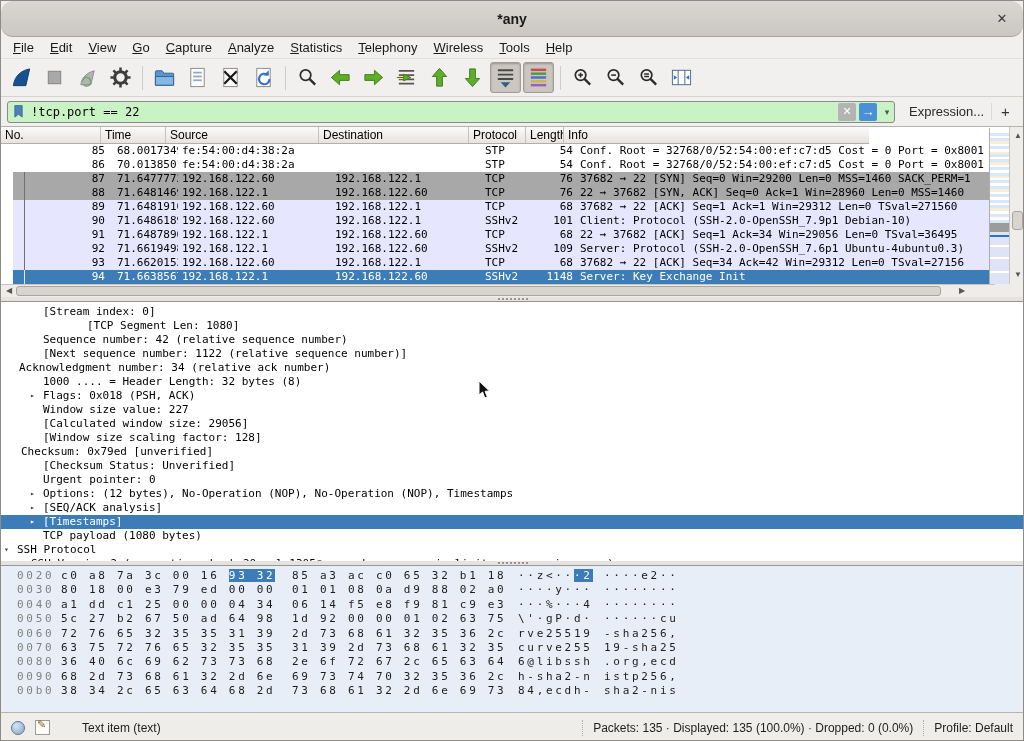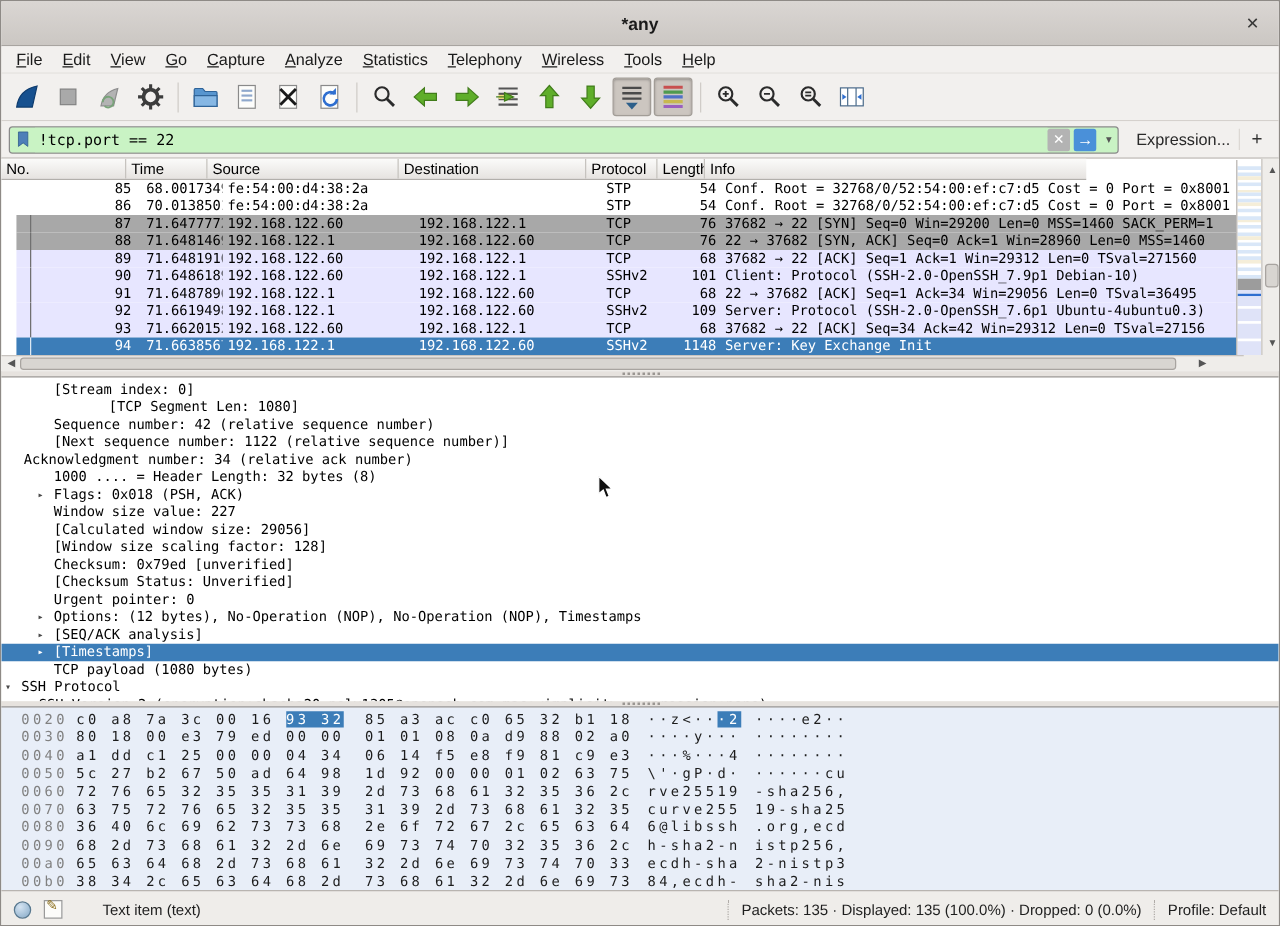--- a/index.html
+++ b/index.html
@@ -2,21 +2,21 @@
 <html><head>
 <meta charset="utf-8">
 <style>
   * { margin:0; padding:0; box-sizing:border-box; }
   html,body { width:1024px; height:741px; overflow:hidden; font-family:"Liberation Sans","DejaVu Sans",sans-serif; }
   #window { position:relative; width:1024px; height:741px; background:#f2f0ee; border:1px solid #8e8a86; overflow:hidden; }
 
   
   .titlebar { position:absolute; left:0; top:0; width:100%; height:36px;
     background:linear-gradient(#dad6d3,#cbc7c3); border-bottom:1px solid #a8a4a0;
-    display:flex; align-items:center; justify-content:center; }
+    display:flex; align-items:center; justify-content:center;border-radius:12px; }
   .title-text { font-size:14px; font-weight:bold; color:#1a1a1a; }
   .close-btn { position:absolute; right:12px; top:9px; width:18px; height:18px;
     font-size:13px; color:#3a3a3a; text-align:center; line-height:18px; cursor:default; }
 
   
   .menubar { position:absolute; left:0; top:36px; width:100%; height:22px;
     background:#f2f0ee; display:flex; align-items:center; padding-left:4px; border-bottom:1px solid #e2dfdc; }
   .menu-item { font-size:13px; color:#1a1a1a; padding:2px 8px; }
 
   
@@ -475,21 +475,21 @@
       <div class="dt-line" style="padding-left: 42px;">[Stream index: 0]</div>
       <div class="dt-line" style="padding-left: 42px; margin-left: 44px;">[TCP Segment Len: 1080]</div>
       <div class="dt-line" style="padding-left: 42px;">Sequence number: 42    (relative sequence number)</div>
       <div class="dt-line" style="padding-left: 42px;">[Next sequence number: 1122    (relative sequence number)]</div>
       <div class="dt-line" style="padding-left: 18px;">Acknowledgment number: 34    (relative ack number)</div>
       <div class="dt-line" style="padding-left: 42px;">1000 .... = Header Length: 32 bytes (8)</div>
       <div class="dt-line" style="padding-left: 42px;"><span class="dt-tri" style="left: 29px;">▸</span>Flags: 0x018 (PSH, ACK)</div>
       <div class="dt-line" style="padding-left: 42px;">Window size value: 227</div>
       <div class="dt-line" style="padding-left: 42px;">[Calculated window size: 29056]</div>
       <div class="dt-line" style="padding-left: 42px;">[Window size scaling factor: 128]</div>
-      <div class="dt-line" style="padding-left: 42px;">Checksum: 0x79ed [unverified]</div>
+      <div class="dt-line" style="padding-left: 20px;">Checksum: 0x79ed [unverified]</div>
       <div class="dt-line" style="padding-left: 42px;">[Checksum Status: Unverified]</div>
       <div class="dt-line" style="padding-left: 42px;">Urgent pointer: 0</div>
       <div class="dt-line" style="padding-left: 42px;"><span class="dt-tri" style="left: 29px;">▸</span>Options: (12 bytes), No-Operation (NOP), No-Operation (NOP), Timestamps</div>
       <div class="dt-line" style="padding-left: 42px;"><span class="dt-tri" style="left: 29px;">▸</span>[SEQ/ACK analysis]</div>
       <div class="dt-line" style="padding-left: 42px; background: rgb(60, 125, 184); color: rgb(255, 255, 255);"><span class="dt-tri" style="left: 29px; color: rgb(255, 255, 255);">▸</span>[Timestamps]</div>
       <div class="dt-line" style="padding-left: 42px;">TCP payload (1080 bytes)</div>
       <div class="dt-line" style="padding-left: 16px;"><span class="dt-tri" style="left: 3px;">▾</span>SSH Protocol</div>
       <div class="dt-line" style="padding-left: 30px;"><span class="dt-tri" style="left: 17px;">▸</span>SSH Version 2 (encryption:chacha20-poly1305@openssh.com mac:&lt;implicit&gt; compression:none)</div>
     </div>
 
@@ -499,21 +499,20 @@
 
   <div class="hexpane" style="background: rgb(232, 238, 248); padding-left: 16px;">
       <div class="hx-row"><span class="hx-off">0020</span><span class="hx-b1">c0 a8 7a 3c 00 16 <span style="background: rgb(60, 125, 184); color: rgb(255, 255, 255);">93 32</span></span><span class="hx-b2">85 a3 ac c0 65 32 b1 18</span><span class="hx-a1">··z&lt;··<span style="background: rgb(60, 125, 184); color: rgb(255, 255, 255);">·2</span></span><span class="hx-a2">····e2··</span></div>
       <div class="hx-row"><span class="hx-off">0030</span><span class="hx-b1">80 18 00 e3 79 ed 00 00</span><span class="hx-b2">01 01 08 0a d9 88 02 a0</span><span class="hx-a1">····y···</span><span class="hx-a2">········</span></div>
       <div class="hx-row"><span class="hx-off">0040</span><span class="hx-b1">a1 dd c1 25 00 00 04 34</span><span class="hx-b2">06 14 f5 e8 f9 81 c9 e3</span><span class="hx-a1">···%···4</span><span class="hx-a2">········</span></div>
       <div class="hx-row"><span class="hx-off">0050</span><span class="hx-b1">5c 27 b2 67 50 ad 64 98</span><span class="hx-b2">1d 92 00 00 01 02 63 75</span><span class="hx-a1">\'·gP·d·</span><span class="hx-a2">······cu</span></div>
       <div class="hx-row"><span class="hx-off">0060</span><span class="hx-b1">72 76 65 32 35 35 31 39</span><span class="hx-b2">2d 73 68 61 32 35 36 2c</span><span class="hx-a1">rve25519</span><span class="hx-a2">-sha256,</span></div>
       <div class="hx-row"><span class="hx-off">0070</span><span class="hx-b1">63 75 72 76 65 32 35 35</span><span class="hx-b2">31 39 2d 73 68 61 32 35</span><span class="hx-a1">curve255</span><span class="hx-a2">19-sha25</span></div>
       <div class="hx-row"><span class="hx-off">0080</span><span class="hx-b1">36 40 6c 69 62 73 73 68</span><span class="hx-b2">2e 6f 72 67 2c 65 63 64</span><span class="hx-a1">6@libssh</span><span class="hx-a2">.org,ecd</span></div>
       <div class="hx-row"><span class="hx-off">0090</span><span class="hx-b1">68 2d 73 68 61 32 2d 6e</span><span class="hx-b2">69 73 74 70 32 35 36 2c</span><span class="hx-a1">h-sha2-n</span><span class="hx-a2">istp256,</span></div>
-      <div class="hx-row"><span class="hx-off">00a0</span><span class="hx-b1">65 63 64 68 2d 73 68 61</span><span class="hx-b2">32 2d 6e 69 73 74 70 33</span><span class="hx-a1">ecdh-sha</span><span class="hx-a2">2-nistp3</span></div>
       <div class="hx-row"><span class="hx-off">00b0</span><span class="hx-b1">38 34 2c 65 63 64 68 2d</span><span class="hx-b2">73 68 61 32 2d 6e 69 73</span><span class="hx-a1">84,ecdh-</span><span class="hx-a2">sha2-nis</span></div>
     </div>
 
   <div class="statusbar">
     <span class="expert-dot"></span>
     <span class="comment-ic"></span>
     <span class="sb-left-label">Text item (text)</span>
     <div class="sb-right">
       <span class="sb-div"></span>
       <span class="sb-packets">Packets: 135 · Displayed: 135 (100.0%) · Dropped: 0 (0.0%)</span>

